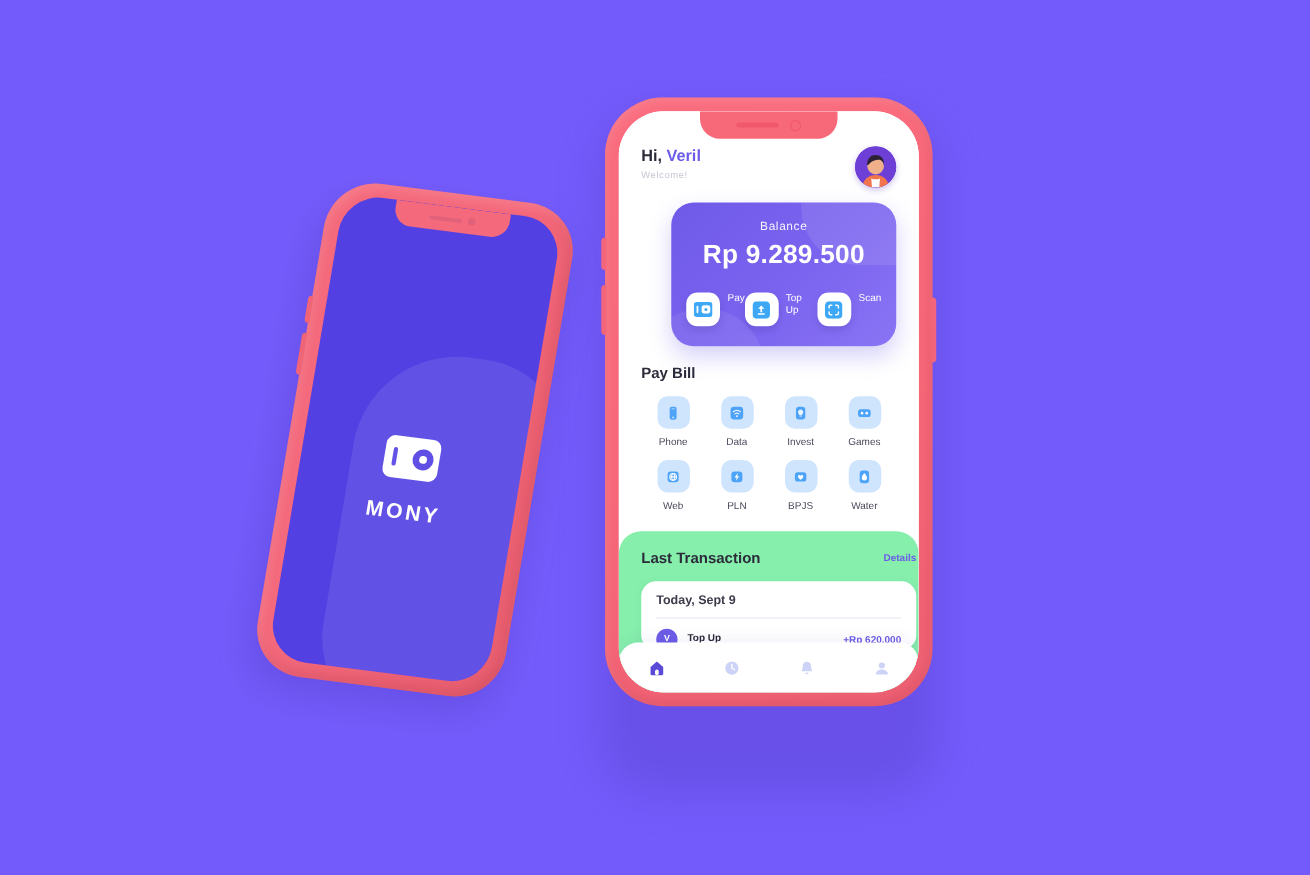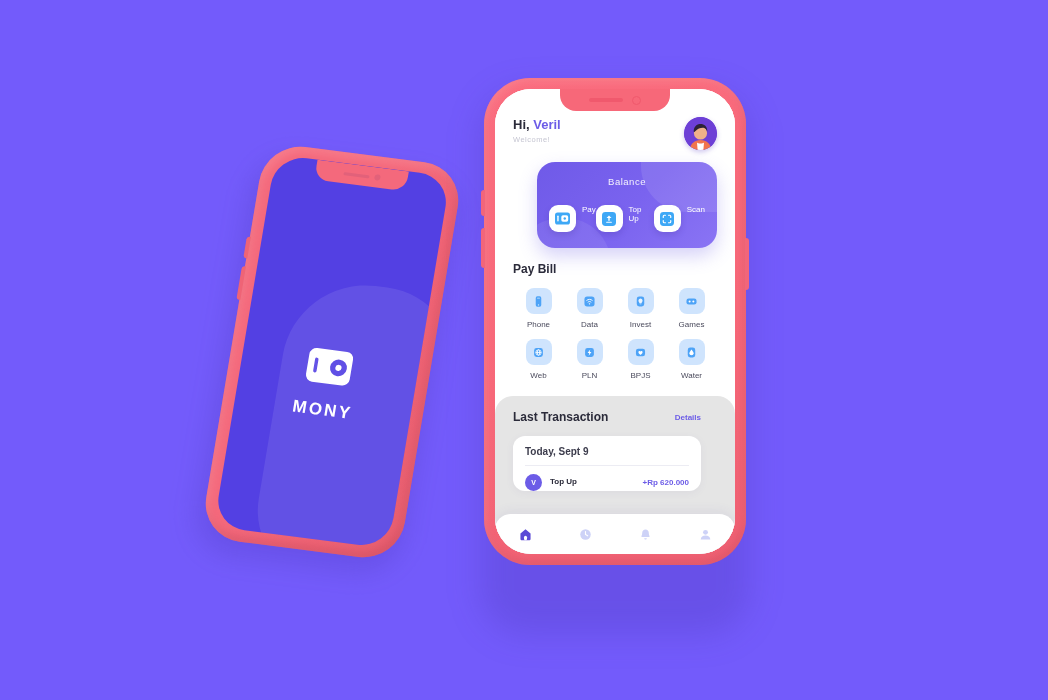--- a/index.html
+++ b/index.html
@@ -137,21 +137,21 @@
   .sec-title{ font-size:12px; font-weight:bold; color:#2b2b3a; }
   .grid{ display:grid; grid-template-columns:repeat(4,1fr); row-gap:10px; margin-top:12px; }
   .cell{ display:flex; flex-direction:column; align-items:center; gap:6px; }
   .cell-ic{
     width:26px;height:26px;border-radius:8px;background:#cfe4fd;
     display:flex;align-items:center;justify-content:center;
   }
   .cell-lb{ font-size:8px; color:#4a4a5c; }
 
   
-  .lastsec{ margin-top:10px; background:#e5e5e5; border-radius:18px 18px 0 0; padding:14px 34px 0 18px; flex:1; }
+  .lastsec{ margin-top:10px; background:#86efac; border-radius:18px 18px 0 0; padding:14px 2px 0 18px; flex:1; }
   .last-head{ display:flex; align-items:center; justify-content:space-between; }
   .details-link{ font-size:8px; font-weight:bold; color:#6c5ce7; }
   .txn-card{ margin-top:12px; background:#fff; border-radius:12px; padding:10px 12px 0 12px; box-shadow:0 2px 8px rgba(80,70,160,.06); }
   .txn-date{ font-size:10px; font-weight:bold; color:#3c3c4c; }
   .txn-div{ height:1px; background:#ececf3; margin:8px 0 8px 0; }
   .txn-row{ display:flex; align-items:center; gap:8px; }
   .txn-av{ width:17px;height:17px;border-radius:50%;background:#6c5ce7;flex:none;
            display:flex;align-items:center;justify-content:center;color:#fff;font-size:7px;font-weight:bold; }
   .txn-mid{ flex:1; }
   .txn-t{ font-size:8px; font-weight:bold; color:#2b2b3a; }
@@ -226,20 +226,21 @@
               <path d="M13 25.5c1.1 1.3 5.9 1.3 7 0l-.6 7.5h-5.8z" fill="#fefefe"></path>
             </svg>
           </div>
         </div>
 
         <div class="bal-wrap">
           <div class="bal-card">
             <div class="b1"></div>
             <div class="b2"></div>
             <div class="bal-label">Balance</div>
+            <div class="bal-amt">Rp 9.289.500</div>
             <div class="actions">
 
               <div class="act">
                 <div class="act-ic">
                   <svg width="15" height="13" viewBox="0 0 20 16">
                     <rect x="0" y="0" width="20" height="16" rx="3.4" fill="#3ea8f6"></rect>
                     <rect x="3" y="4" width="1.9" height="8" rx=".95" fill="#fff"></rect>
                     <rect x="8.4" y="3.6" width="9.2" height="8.8" rx="2.3" fill="#fff"></rect>
                     <circle cx="13" cy="8" r="1.6" fill="#3ea8f6"></circle>
                   </svg>

